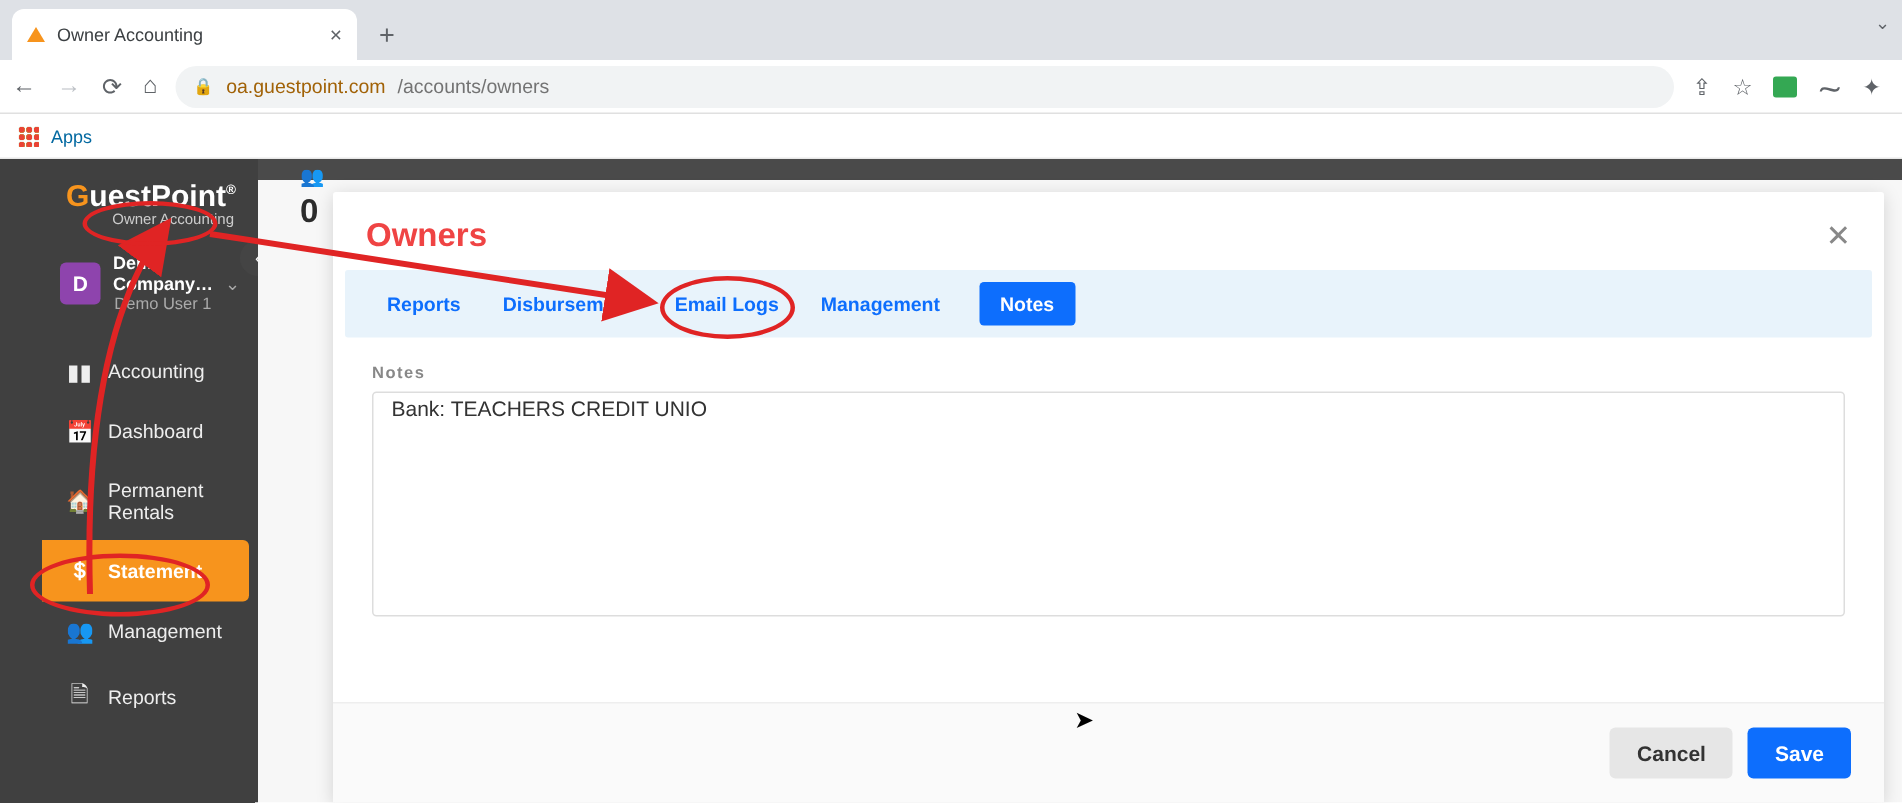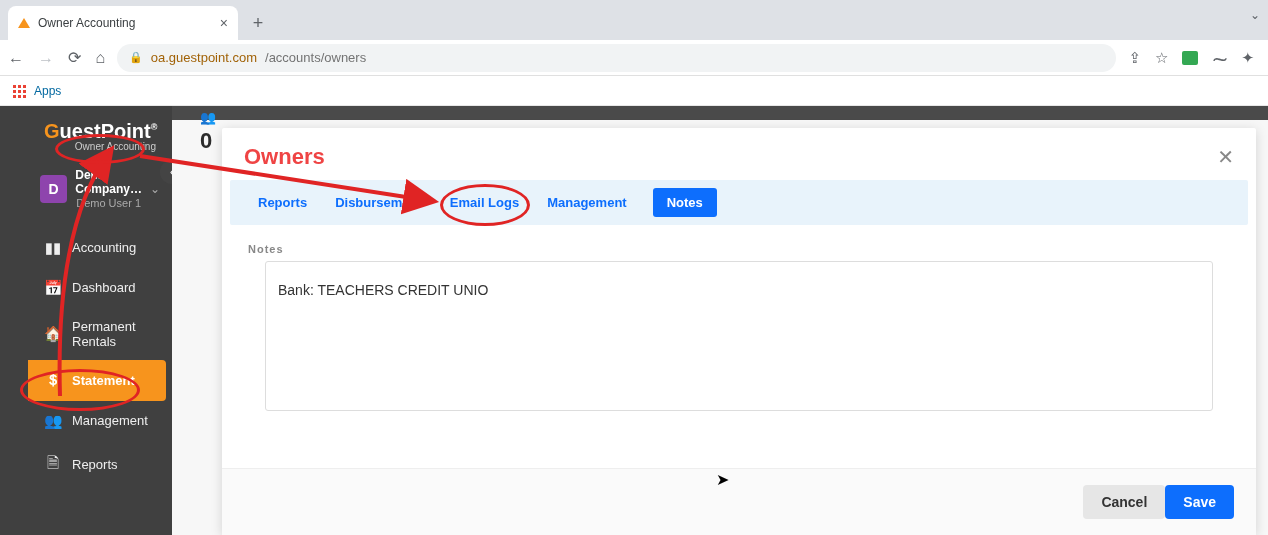--- a/index.html
+++ b/index.html
@@ -61,23 +61,23 @@
   .modal { position:absolute; left:50px; top:22px; right:12px; bottom:0; background:#fff; border-radius:2px; box-shadow:0 2px 12px rgba(0,0,0,0.15); display:flex; flex-direction:column; }
   .modal-head { display:flex; align-items:center; padding:16px 22px 10px; }
   .modal-title { font-size:22px; font-weight:600; color:#ef4444; }
   .modal-close { margin-left:auto; font-size:20px; color:#888; cursor:pointer; }
 
   .tabs { display:flex; gap:24px; background:#e8f3fb; padding:8px 26px; align-items:center; margin:0 8px; border-radius:2px; }
   .tab-link { font-size:13px; font-weight:bold; color:#0d6efd; cursor:pointer; padding:6px 2px; }
   .tab-link.active { background:#0d6efd; color:#fff; padding:7px 14px; border-radius:3px; }
 
   .notes-label { font-size:11px; color:#888; letter-spacing:1px; margin:18px 26px 6px; font-weight:600; }
-  .notes-box { margin:0 43px; border:1px solid #ddd; border-radius:3px; min-height:150px; padding:20px 12px; font-size:14px; color:#333; background:#fff; }
-
-  .modal-footer { margin-top:auto; border-top:1px solid #eee; padding:16px 22px; display:flex; justify-content:flex-end; background:#fafafa; }
+  .notes-box { margin:0 26px; border:1px solid #ddd; border-radius:3px; min-height:150px; padding:2px 12px; font-size:14px; color:#333; background:#fff; }
+
+  .modal-footer { margin-top:auto; border-top:1px solid #eee; padding:16px 22px; display:flex; justify-content:flex-end; gap:10px; background:#fafafa; }
   .btn { padding:9px 18px; border-radius:4px; font-size:14px; font-weight:bold; cursor:pointer; border:none; }
   .btn-cancel { background:#e6e6e6; color:#333; }
   .btn-save { background:#0d6efd; color:#fff; }
 
   
   .anno { position:absolute; pointer-events:none; z-index:500; }
   .ellipse { border:3px solid #e02424; border-radius:50%; }
   .arrow-svg { position:absolute; top:0; left:0; pointer-events:none; z-index:499; }
 
   .cursor { position:absolute; left:716px; top:470px; font-size:16px; color:#000; z-index:600; pointer-events:none; }

